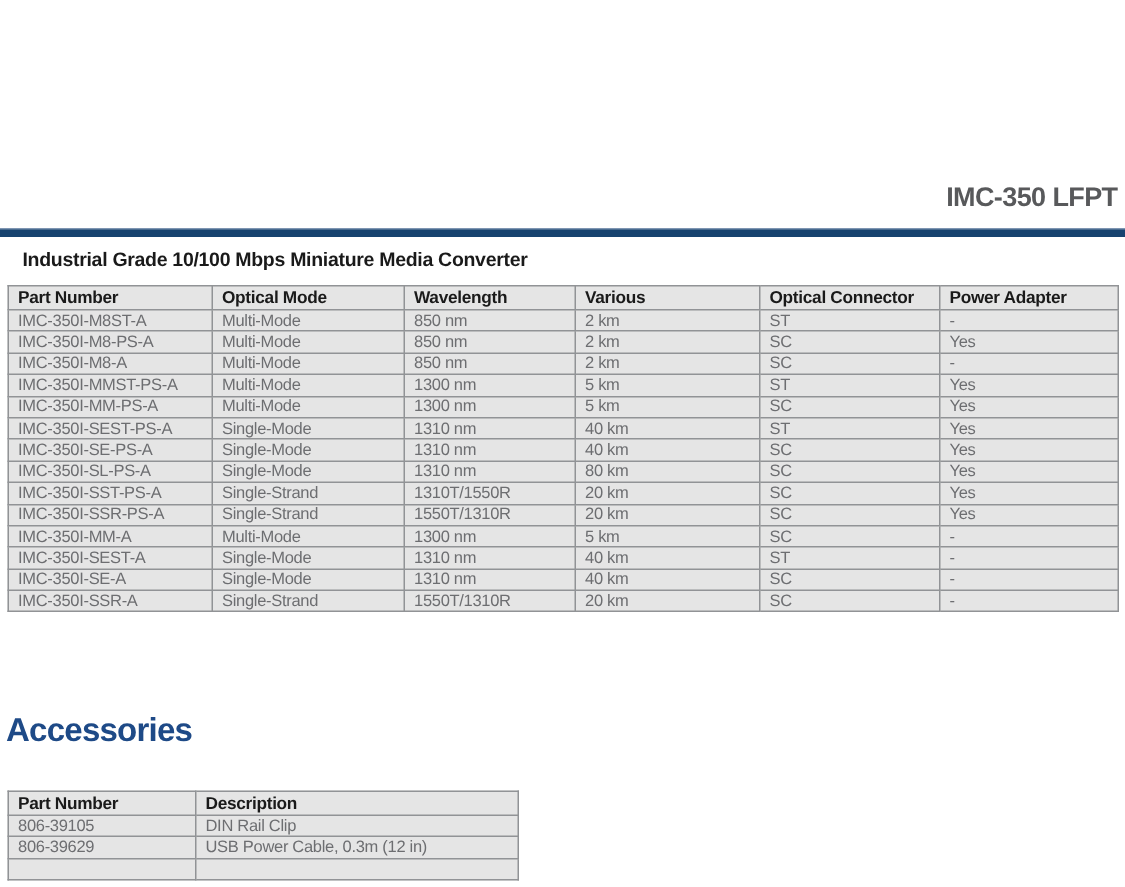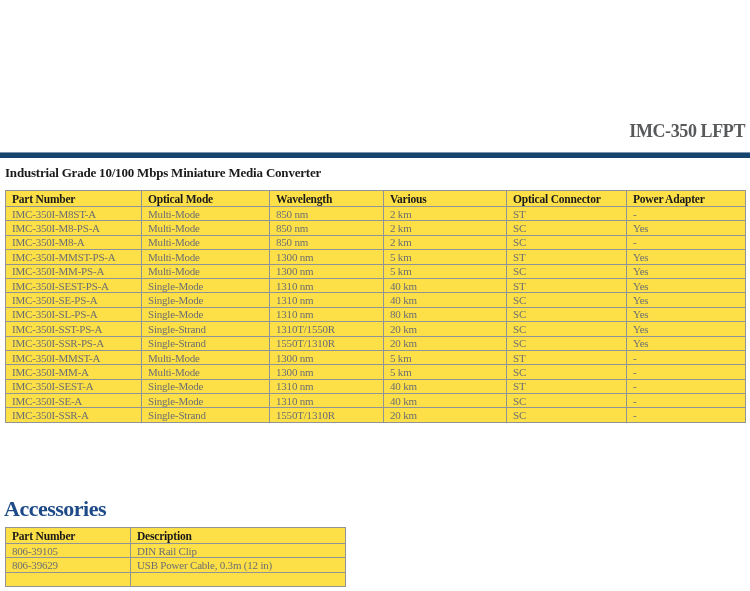--- a/index.html
+++ b/index.html
@@ -12,48 +12,47 @@
     --header-text:#1a1a1a;
   }
   *{margin:0;padding:0;box-sizing:border-box;}
   html,body{background:#fff;}
   body{font-family:"Liberation Sans","DejaVu Sans",sans-serif;}
   .page{
     position:relative;
     width:750px;height:591px;
     background:#fff;
     overflow:hidden;
-    font-family:Liberation Serif, serif;
   }
   .doc-title{
     position:absolute;
     top:121px;right:5px;
     font-size:18px;font-weight:bold;
     letter-spacing:-0.4px;
     color:var(--title-gray);
   }
   .accent-bar{
     position:absolute;
     top:152px;left:0;
     width:750px;height:6px;
     background:var(--accent-bar);
     border-top:1px solid var(--accent-bar-highlight);
   }
   .section-title{
     position:absolute;
-    top:165px;left:5px;
+    top:165px;left:15px;
     font-size:13px;font-weight:bold;
     letter-spacing:-0.2px;
     color:var(--header-text);
   }
   table.spec-table{
     position:absolute;
     border-collapse:collapse;
     table-layout:fixed;
-    background:#fde047;
+    background:#e5e5e5;
   }
   table.spec-table th,
   table.spec-table td{
     border:1px solid var(--table-border);
     padding:0 0 0 6px;
     text-align:left;
     vertical-align:middle;
     white-space:nowrap;
     overflow:hidden;
   }
@@ -70,21 +69,21 @@
     letter-spacing:-0.2px;
     color:var(--data-text);
     font-weight:normal;
   }
   .product-table{
     top:190px;left:5px;
     width:740px;
   }
   .accessories-title{
     position:absolute;
-    top:496px;left:4px;
+    top:474px;left:4px;
     font-size:22px;font-weight:bold;
     letter-spacing:-0.5px;
     color:var(--heading-blue);
   }
   .accessories-table{
     top:527px;left:5px;
     width:340px;
   }
 </style>
 </head>
@@ -192,28 +191,20 @@
         </tr>
         <tr>
           <td>IMC-350I-SSR-PS-A</td>
           <td>Single-Strand</td>
           <td>1550T/1310R</td>
           <td>20 km</td>
           <td>SC</td>
           <td>Yes</td>
         </tr>
         <tr>
-          <td>IMC-350I-MMST-A</td>
-          <td>Multi-Mode</td>
-          <td>1300 nm</td>
-          <td>5 km</td>
-          <td>ST</td>
-          <td>-</td>
-        </tr>
-        <tr>
           <td>IMC-350I-MM-A</td>
           <td>Multi-Mode</td>
           <td>1300 nm</td>
           <td>5 km</td>
           <td>SC</td>
           <td>-</td>
         </tr>
         <tr>
           <td>IMC-350I-SEST-A</td>
           <td>Single-Mode</td>

